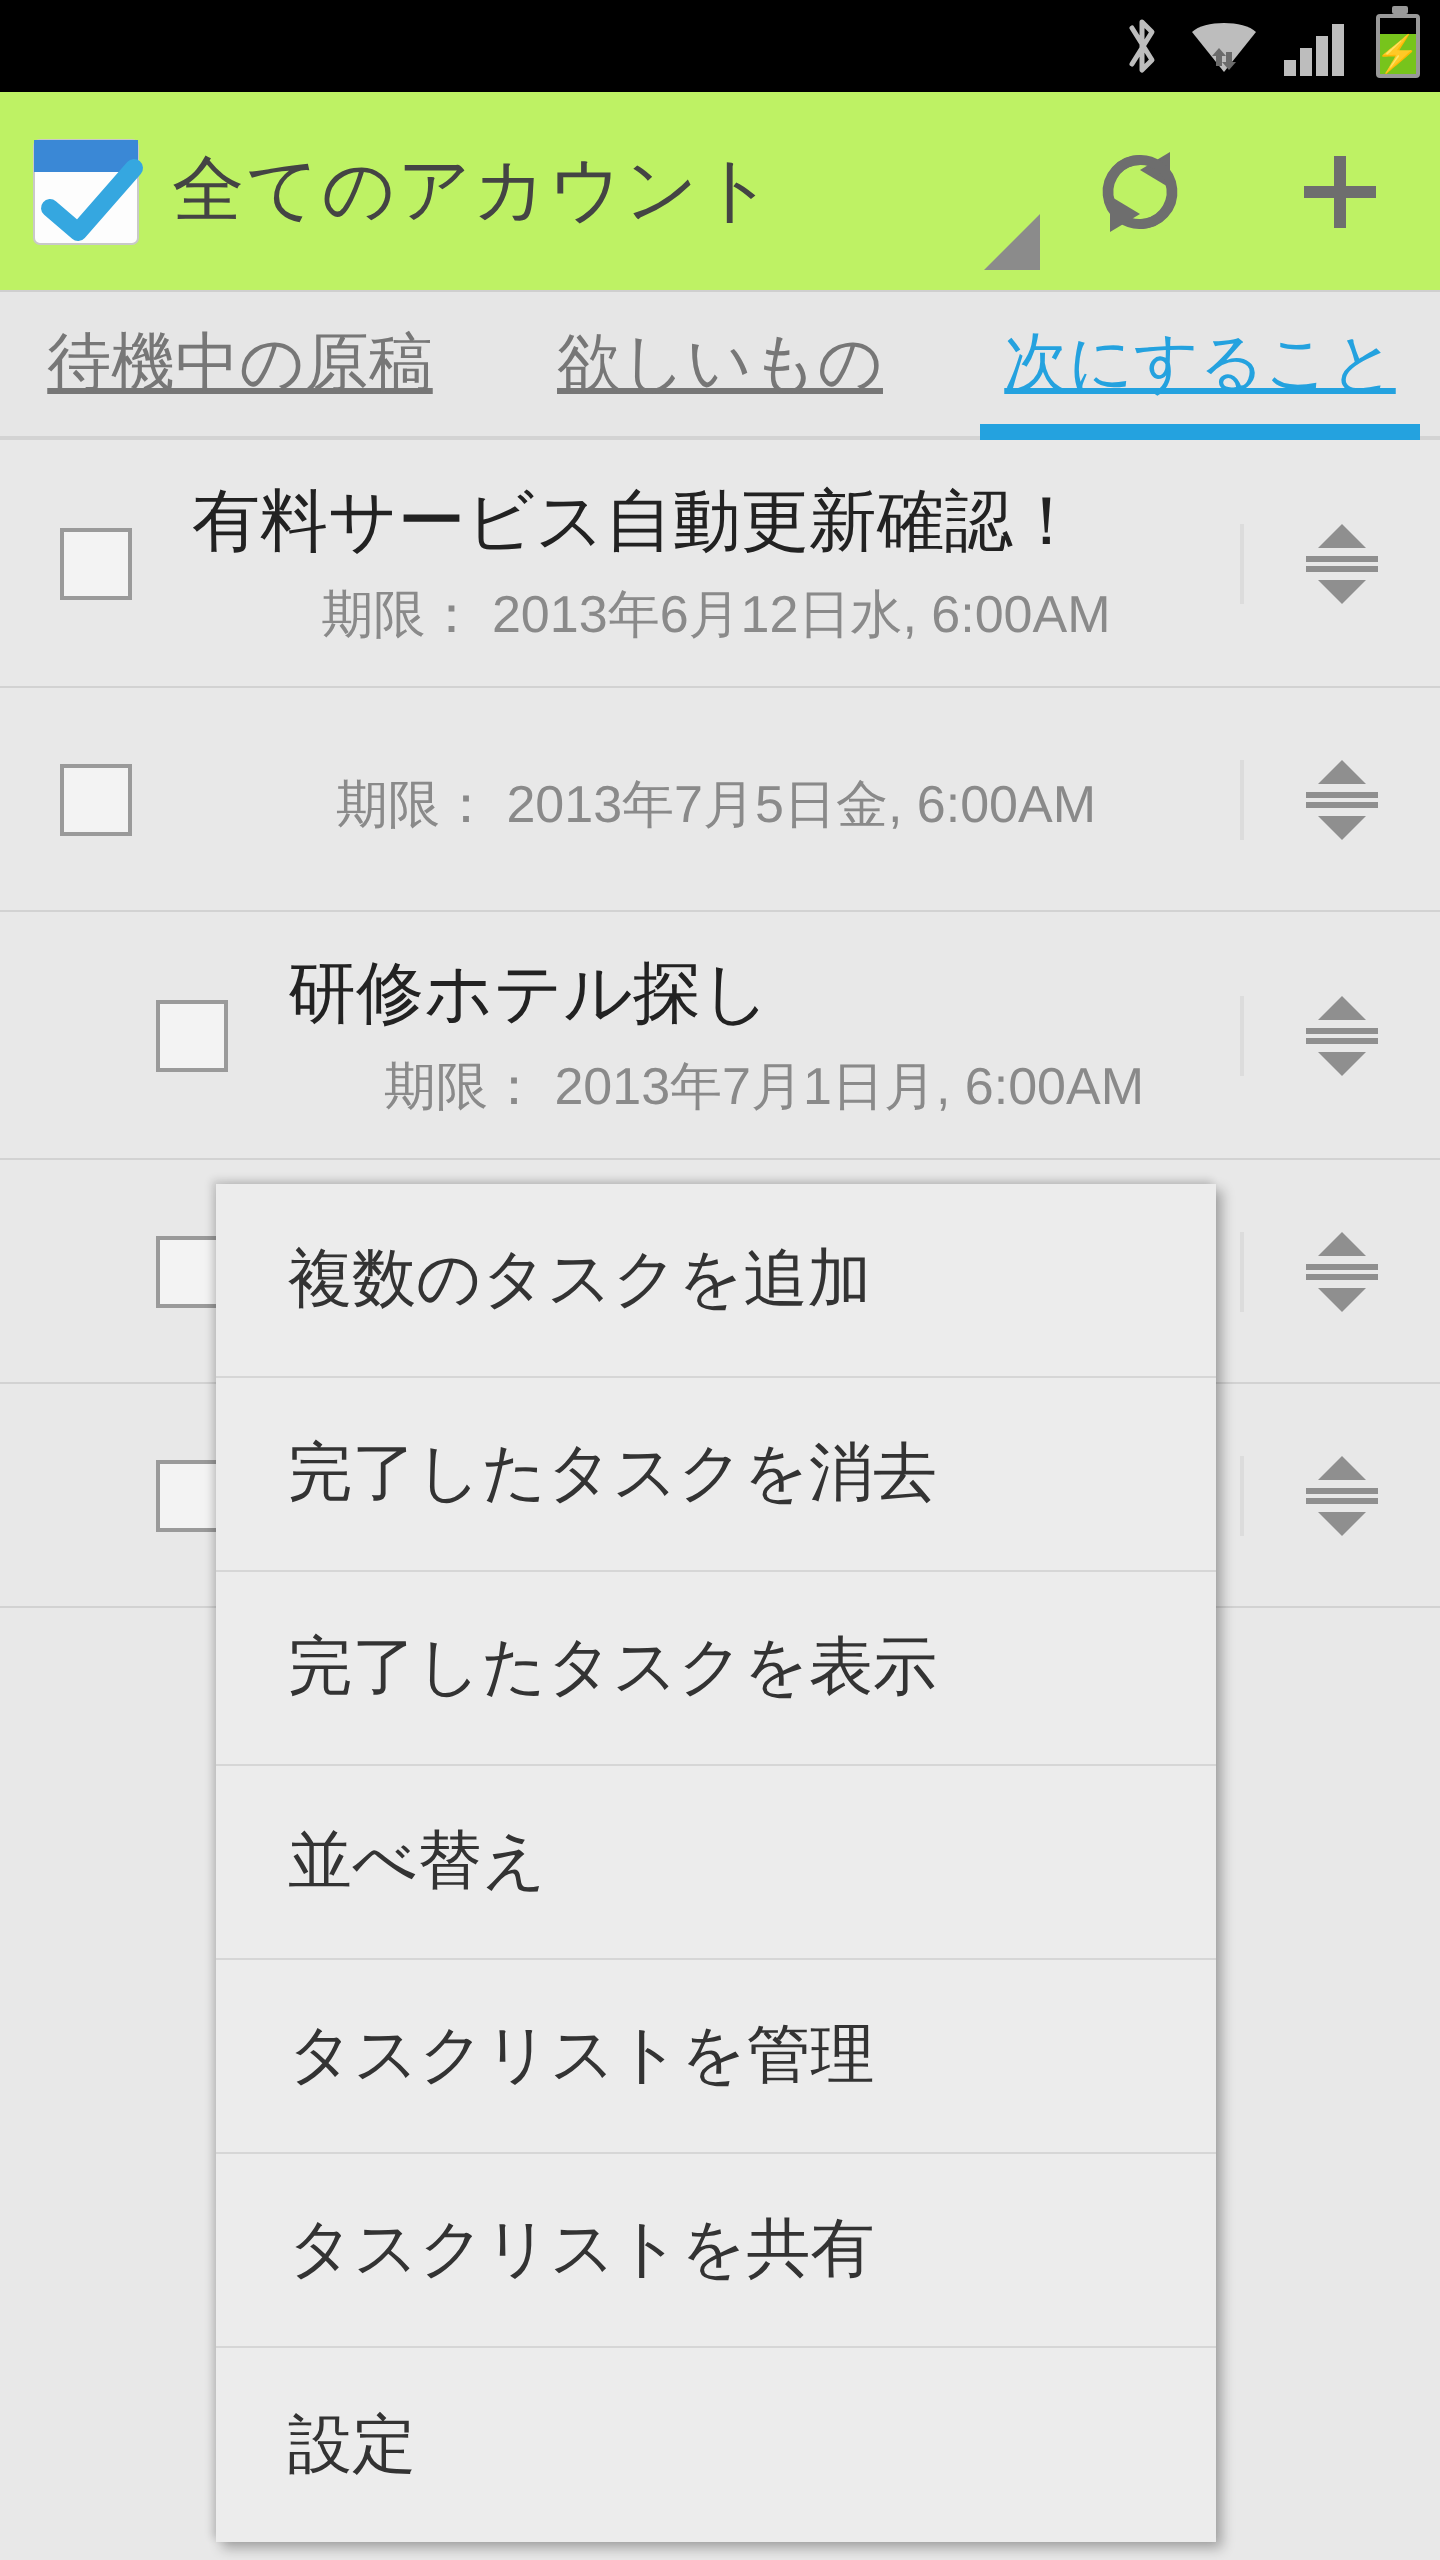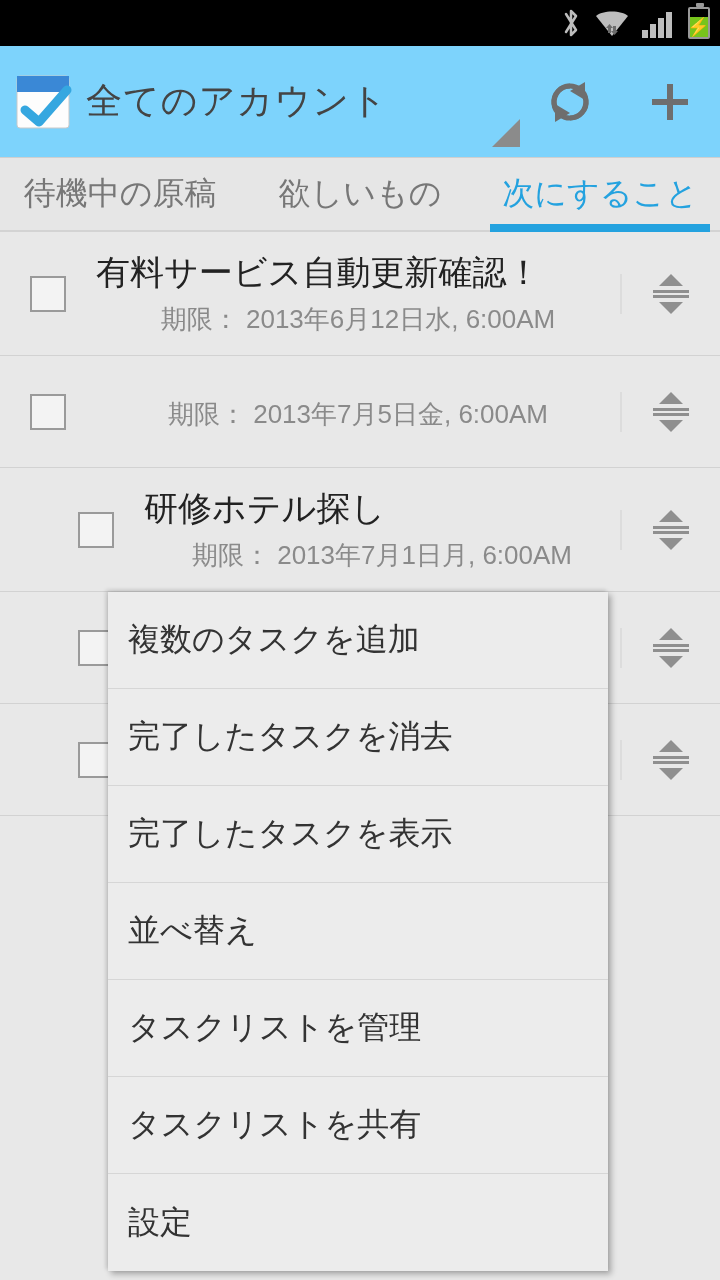--- a/index.html
+++ b/index.html
@@ -37,22 +37,22 @@
     background:#77c41c; width:100%; height:70%;
     display:flex;align-items:center;justify-content:center;
   }
   .status-bar .battery .bolt {
     color:#fff; font-size:18px; line-height:1;
   }
   .status-bar svg { display:block; }
 
   
   .action-bar {
-    height: 112px;
-    background: #7dd3fc;
+    height: 100px;
+    background: #bef264;
     border-bottom: 1px solid #cfcfcf;
     display: flex;
     align-items: center;
   }
   .action-bar .app-icon-wrap {
     width: 86px; height: 100px;
     display:flex; align-items:center; justify-content:center;
   }
   .action-bar .title {
     flex: 1;
@@ -77,20 +77,21 @@
     align-items: stretch;
     border-bottom: 2px solid #d3d3d3;
     background: #e6e6e6;
   }
   .tabs .tab {
     flex: 1;
     display:flex; align-items:center; justify-content:center;
     font-size: 32px;
     color: #777;
     position: relative;
+    text-decoration: underline;
   }
   .tabs .tab.active {
     color: #24a2df;
   }
   .tabs .tab.active::after {
     content:"";
     position:absolute;
     left: 10px; right: 10px; bottom: -2px;
     height: 8px; background: #24a2df;
   }
@@ -140,21 +141,21 @@
   .popup {
     position: absolute;
     left: 108px;
     width: 500px;
     background: #ececec;
     box-shadow: -2px -2px 4px rgba(0,0,0,0.15), 3px 3px 6px rgba(0,0,0,0.3);
   }
   .popup .item {
     height: 97px;
     display:flex; align-items:center;
-    padding-left: 20px;
+    padding-left: 36px;
     font-size: 32px;
     color: #333;
     border-bottom: 1px solid #d6d6d6;
   }
   .popup .item:last-child { border-bottom: none; }
 
 </style>
 </head>
 <body>
 

